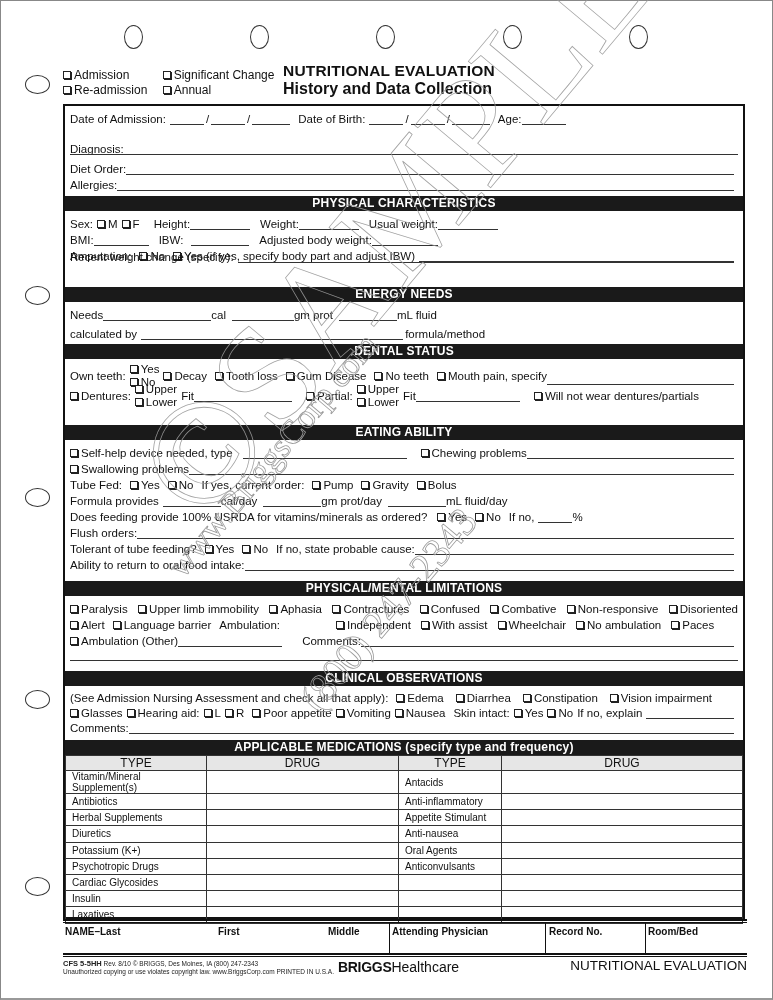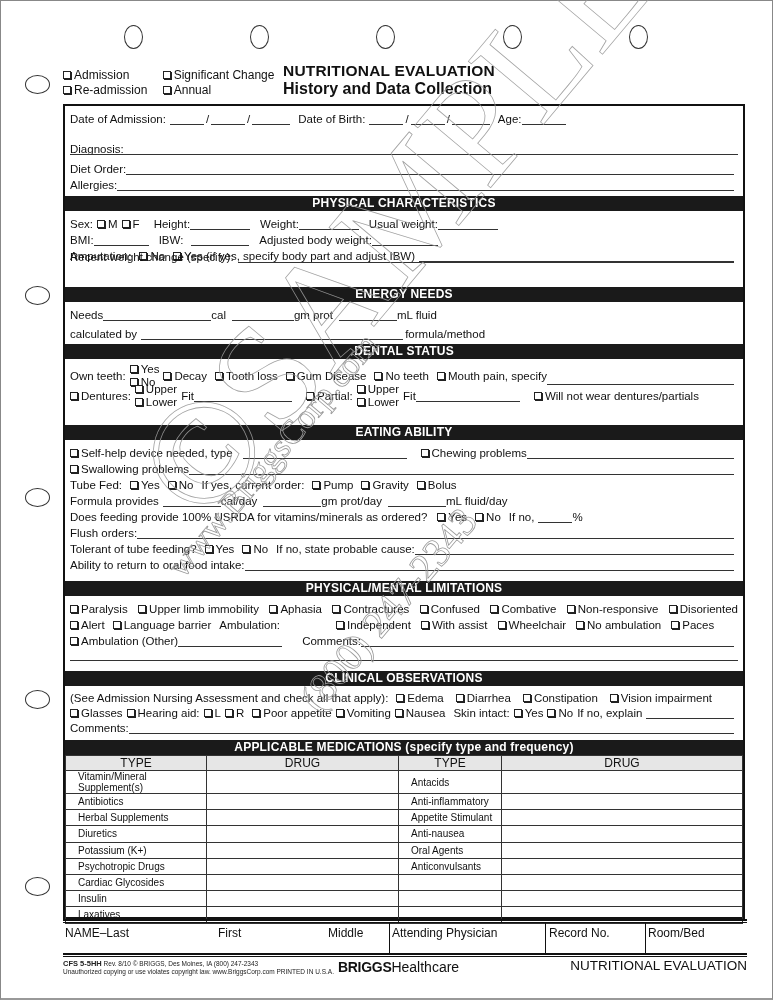--- a/index.html
+++ b/index.html
@@ -22,25 +22,25 @@
   .row { position: absolute; left: 5px; right: 5px; height: 16px; display: flex; align-items: flex-end; white-space: nowrap; font-size: 11.5px; }
   .row > span { margin-right: 4px; }
   .line { display: inline-block; border-bottom: 1px solid #333; height: 11px; vertical-align: bottom; }
   .fill { flex: 1; }
   .bar { position: absolute; left: 0; right: 0; height: 15px; background: #1a1a1a; color: #fff; font-weight: bold; font-size: 12px; text-align: center; line-height: 15px; letter-spacing: 0.2px; }
   .fullrule { position: absolute; left: 5px; right: 5px; border-bottom: 1px solid #333; }
   .stack { display: inline-flex; flex-direction: column; line-height: 13px; font-size: 11.5px; margin-right: 8px; }
 
   table.meds { position: absolute; left: 0; top: 649px; width: 678px; border-collapse: collapse; font-size: 10px; }
   table.meds th { background: #e6e6e6; font-size: 12px; font-weight: normal; height: 15px; border: 1px solid #333; text-align: center; }
-  table.meds td { height: 16.2px; border: 1px solid #333; padding-left: 12px; }
+  table.meds td { height: 16.2px; border: 1px solid #333; padding-left: 6px; }
 
   .bottom { position: absolute; left: 63px; top: 919px; width: 684px; }
   .bottom .rule2 { border-top: 2px solid #111; border-bottom: 1px solid #111; height: 4px; }
-  .namebox { position: relative; height: 30px; font-size: 12px; font-weight: normal; }
+  .namebox { position: relative; height: 30px; font-size: 10px; font-weight: bold; }
   .namebox span { position: absolute; top: 3px; }
   .namebox .vsep { position: absolute; top: 0; height: 30px; border-left: 1px solid #111; }
   .footer { position: absolute; left: 63px; top: 958px; width: 684px; height: 30px; }
   .footer .code { position: absolute; left: 0; top: 2px; font-size: 6.5px; line-height: 8px; color: #222; }
   .footer .code b { font-size: 7.5px; }
   .footer .brand { position: absolute; left: 275px; top: 1px; font-size: 14px; }
   .footer .brand b { font-weight: bold; letter-spacing: -0.3px; }
   .footer .name { position: absolute; right: 0; top: 0; font-size: 13.5px; }
 
   .wm { position: absolute; pointer-events: none; color: transparent; -webkit-text-stroke: 0.8px #999; font-family: "Liberation Serif", serif; }

